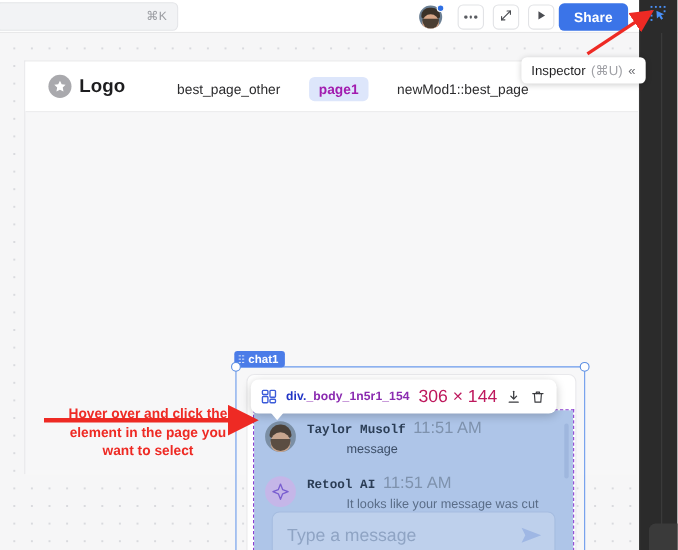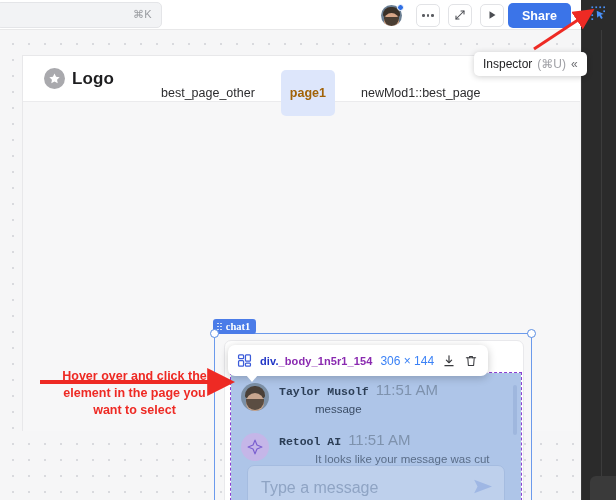--- a/index.html
+++ b/index.html
@@ -131,22 +131,22 @@
     background: #a9a9ad;
     display: flex; align-items: center; justify-content: center;
   }
   .logo-text { font-size: 17px; font-weight: bold; color: #1d1d1f; letter-spacing: .1px; }
   .nav {
     position: absolute; left: 132px; top: 14px;
     display: flex; align-items: center; gap: 20px;
   }
   .nav-item { font-size: 12.5px; color: #2c2c2e; padding: 4px 6px; }
   .nav-item.active {
-    background: #dde6fb; color: #a16207; font-weight: bold;
-    border-radius: 5px; padding: 16px 9px;
+    background: #dde6fb; color: #a21caf; font-weight: bold;
+    border-radius: 5px; padding: 4px 9px;
   }
 
   
   .anno-label {
     position: absolute; color: #ee2a24; font-weight: bold;
     font-size: 12.5px; line-height: 17px;
   }
   .anno-selector-tool { left: 458px; top: 38px; }
   .anno-hover { left: 29px; top: 312px; width: 165px; text-align: center; }
 
@@ -174,21 +174,21 @@
     position: absolute; width: 9px; height: 9px;
     border-radius: 50%; background: #fff; border: 1.5px solid #5b8ee3;
   }
   .handle.tl { left: -5px; top: -5px; }
   .handle.tr { right: -5px; top: -5px; }
 
   .widget-tag {
     position: absolute; left: -2px; top: -15px;
     height: 15px; padding: 0 6px 0 4px;
     background: #4b7ce8; border-radius: 3px;
-    display: flex; align-items: center; gap: 4px; font-family: Liberation Serif, serif;
+    display: flex; align-items: center; gap: 4px;
   }
   .widget-tag .grip { display: grid; grid-template-columns: 1.7px 1.7px; gap: 1.4px; }
   .widget-tag .grip i { width: 1.7px; height: 1.7px; background: #cddcf8; display: block; }
   .widget-tag .tag-label { color: #fff; font-size: 10.5px; font-weight: bold; }
 
   .chat-card {
     position: absolute; left: 9px; top: 6px;
     width: 300px; height: 185px;
     background: #ffffff; border-radius: 7px;
     border: 1px solid #e9e9ec;
@@ -253,21 +253,21 @@
     height: 31px;
     background: #ffffff;
     border-radius: 7px;
     box-shadow: 0 2px 9px rgba(0,0,0,.22);
     display: flex; align-items: center; gap: 8px;
     padding: 0 10px 0 9px;
     z-index: 6;
   }
   .inspector .sel-name { font-size: 11px; font-weight: bold; color: #8a2ab0; letter-spacing: .1px; }
   .inspector .sel-name .tag { color: #2135c6; }
-  .inspector .sel-dims { font-size: 12px; color: #3b82f6; }
+  .inspector .sel-dims { font-size: 16px; color: #be185d; }
   .inspector .caret {
     position: absolute; left: 18px; bottom: -6px;
     width: 0; height: 0;
     border-left: 6px solid transparent;
     border-right: 6px solid transparent;
     border-top: 7px solid #fff;
   }
   .icon-btn { display: flex; align-items: center; justify-content: center; }
 </style>
 </head>

